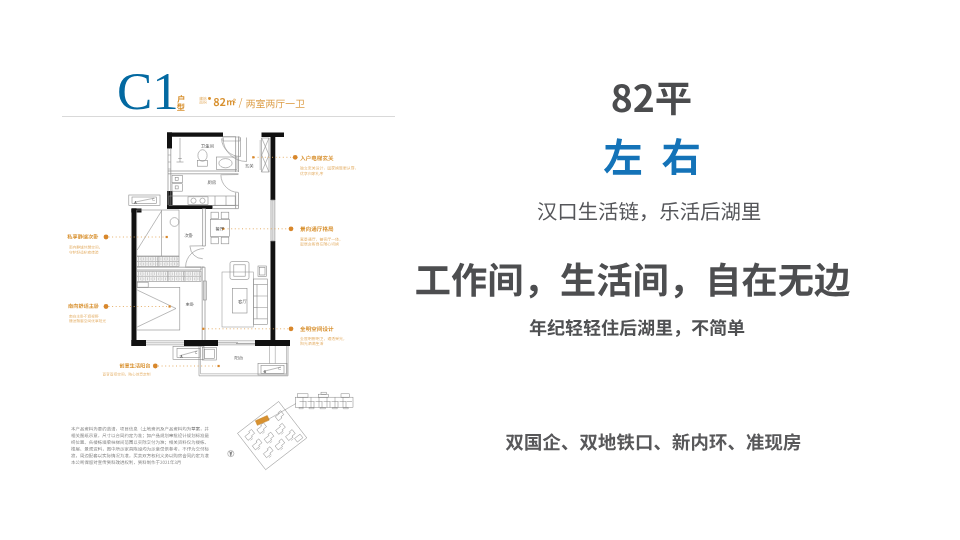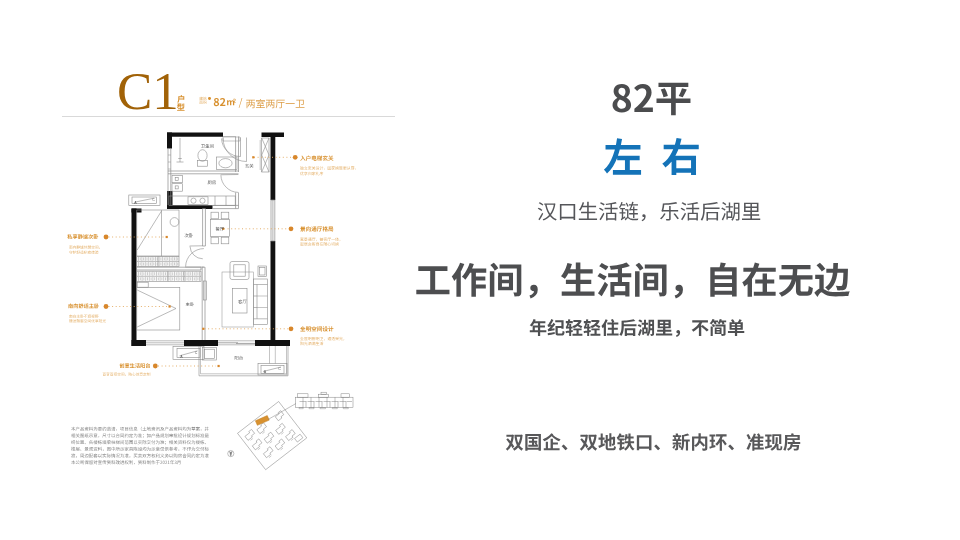--- a/index.html
+++ b/index.html
@@ -3,21 +3,21 @@
 <meta charset="utf-8">
 <style>
   html,body{margin:0;padding:0;}
   body{width:960px;height:540px;background:#fff;position:relative;overflow:hidden;
        font-family:"Liberation Sans",sans-serif;}
   .abs{position:absolute;}
 </style>
 </head>
 <body>
 
-<div class="abs" style="left:117px;top:68px;color:#a16207;font-family:'Liberation Serif',serif;font-size:53px;line-height:47.2px;">C1</div>
+<div class="abs" style="left:117px;top:68px;color:#0369a1;font-family:'Liberation Serif',serif;font-size:53px;line-height:47.2px;">C1</div>
 
 <div class="abs" style="left:207.9px;top:97.2px;width:2.9px;height:2.9px;border-radius:50%;background:#d8912f;"></div>
 
 <div class="abs" style="left:62px;top:116px;width:333px;height:1px;background:#d9d9d9;"></div>
 
 <svg class="abs" style="left:0;top:0;" width="960" height="540" viewBox="0 0 960 540">
   <g fill="none" stroke-linecap="butt">
 
     <rect x="167" y="132.5" width="56" height="4.5" fill="#111" stroke="none"></rect>
 

